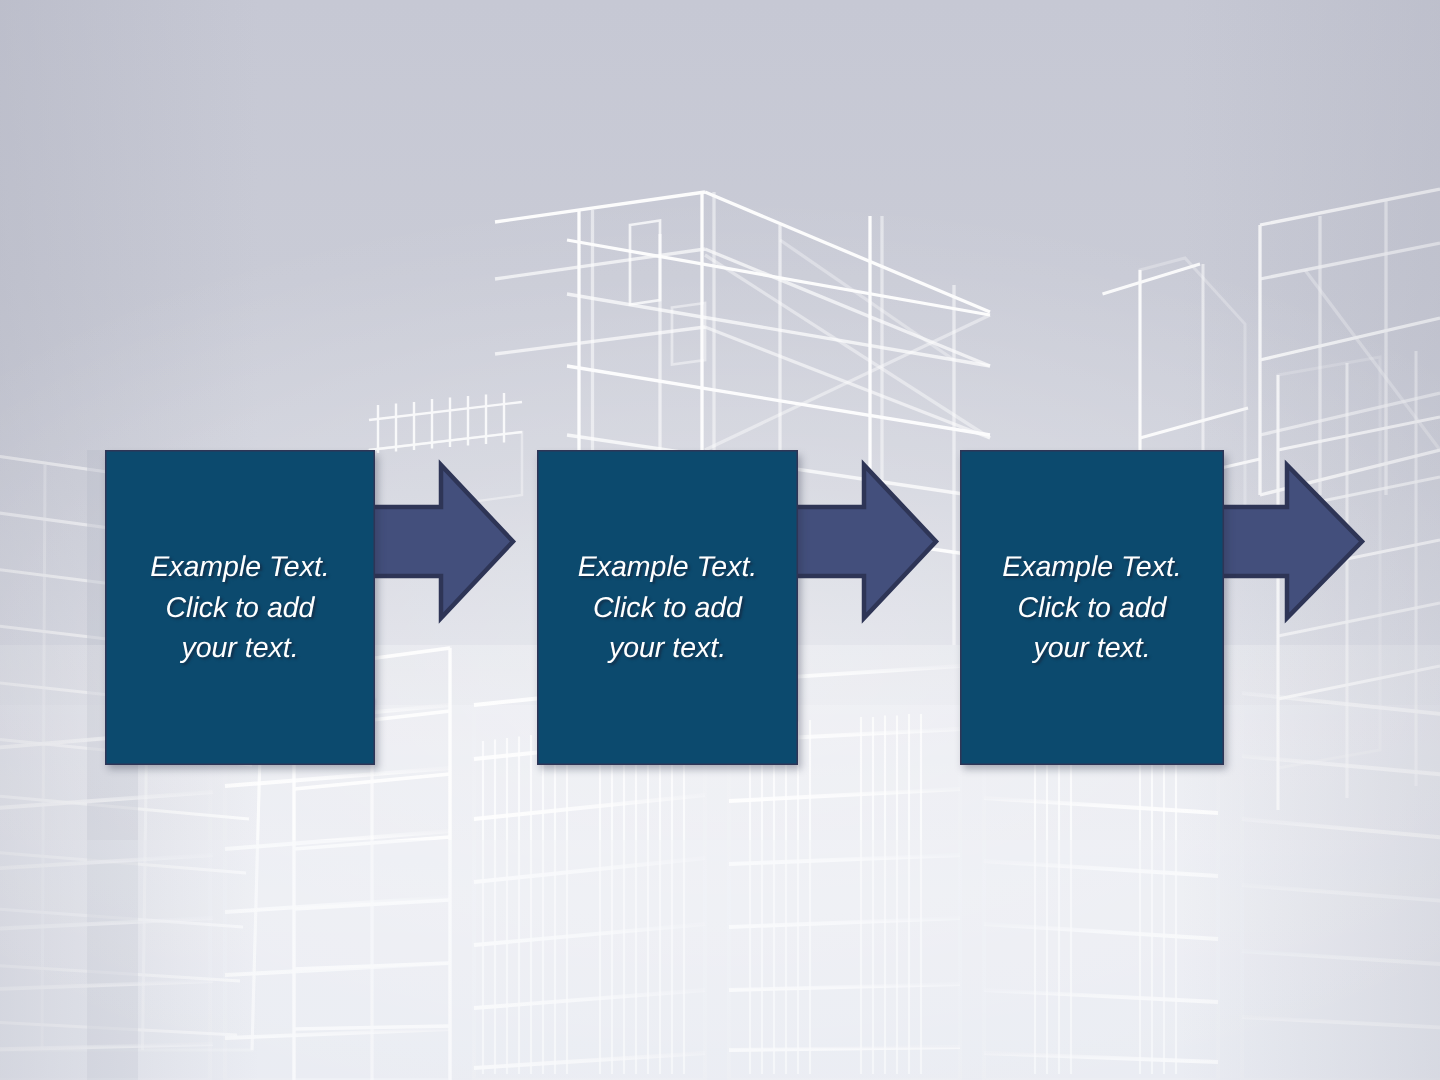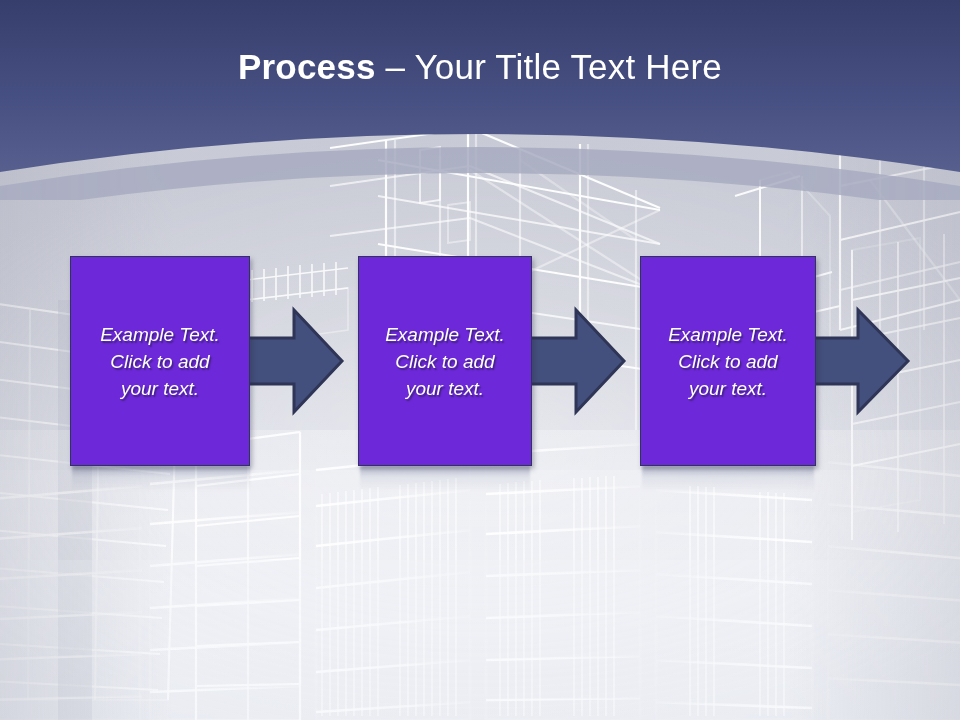--- a/index.html
+++ b/index.html
@@ -65,26 +65,27 @@
 
   
   .steps {
     position: absolute;
     inset: 0;
     z-index: 3;
   }
   .step-box {
     position: absolute;
     box-sizing: border-box;
-    background: #6d28d9;
+    background: #0c4a6e;
     border: 1px solid #2e3556;
     display: flex;
     align-items: center;
     justify-content: center;
     box-shadow: 2px 3px 5px rgba(40,45,70,0.35);
+    margin-top: 44px;
   }
   .step-text {
     color: #ffffff;
     font-style: italic;
     font-size: 19px;
     line-height: 27px;
     text-align: center;
     padding: 0 10px;
     text-shadow: 1.5px 1.5px 1.5px rgba(25,28,48,0.55);
     white-space: pre-line;
@@ -347,39 +348,20 @@
           <path d="M784 493 L784 716"></path>
       </g>
 
       <rect x="0" y="430" width="960" height="290" fill="url(#upFade)" opacity="0.30"></rect>
       <rect x="0" y="560" width="960" height="160" fill="#eef0f5" opacity="0.35"></rect>
     </g>
   </svg>
 
   <div class="bg-layer bg-vign"></div>
 
-  <div class="header-wrap">
-    <svg width="960" height="200" viewBox="0 0 960 200">
-      <defs>
-        <linearGradient id="hdrGrad" x1="0" y1="0" x2="0" y2="1">
-          <stop offset="0%" stop-color="#363e6c"></stop>
-          <stop offset="55%" stop-color="#464f81"></stop>
-          <stop offset="100%" stop-color="#565f8e"></stop>
-        </linearGradient>
-      </defs>
-
-      <path d="M0 186 Q480 108 960 186 L960 212 Q480 134 0 212 Z" fill="#a8abc1" opacity="0.85"></path>
-
-      <path d="M0 0 L960 0 L960 172 Q480 96 0 172 Z" fill="url(#hdrGrad)"></path>
-    </svg>
-
-    <div class="title">
-      <span class="strong">Process</span><span class="rest"> – Your Title Text Here</span>
-    </div>
-  </div>
 
   <div class="reflection" style="left:72px; top:466px; width:178px; height:26px;"></div>
   <div class="reflection" style="left:360px; top:466px; width:170px; height:26px;"></div>
   <div class="reflection" style="left:642px; top:466px; width:172px; height:26px;"></div>
 
   <div class="steps">
 
     <svg class="step-arrow" style="left:236px; top:306px;" width="110" height="110" viewBox="0 0 110 110">
       <path d="M2 32 L58 32 L58 4 L106 55 L58 106 L58 78 L2 78 Z" fill="#434f7c" stroke="#2e3556" stroke-width="3" stroke-linejoin="miter"></path>
     </svg>

